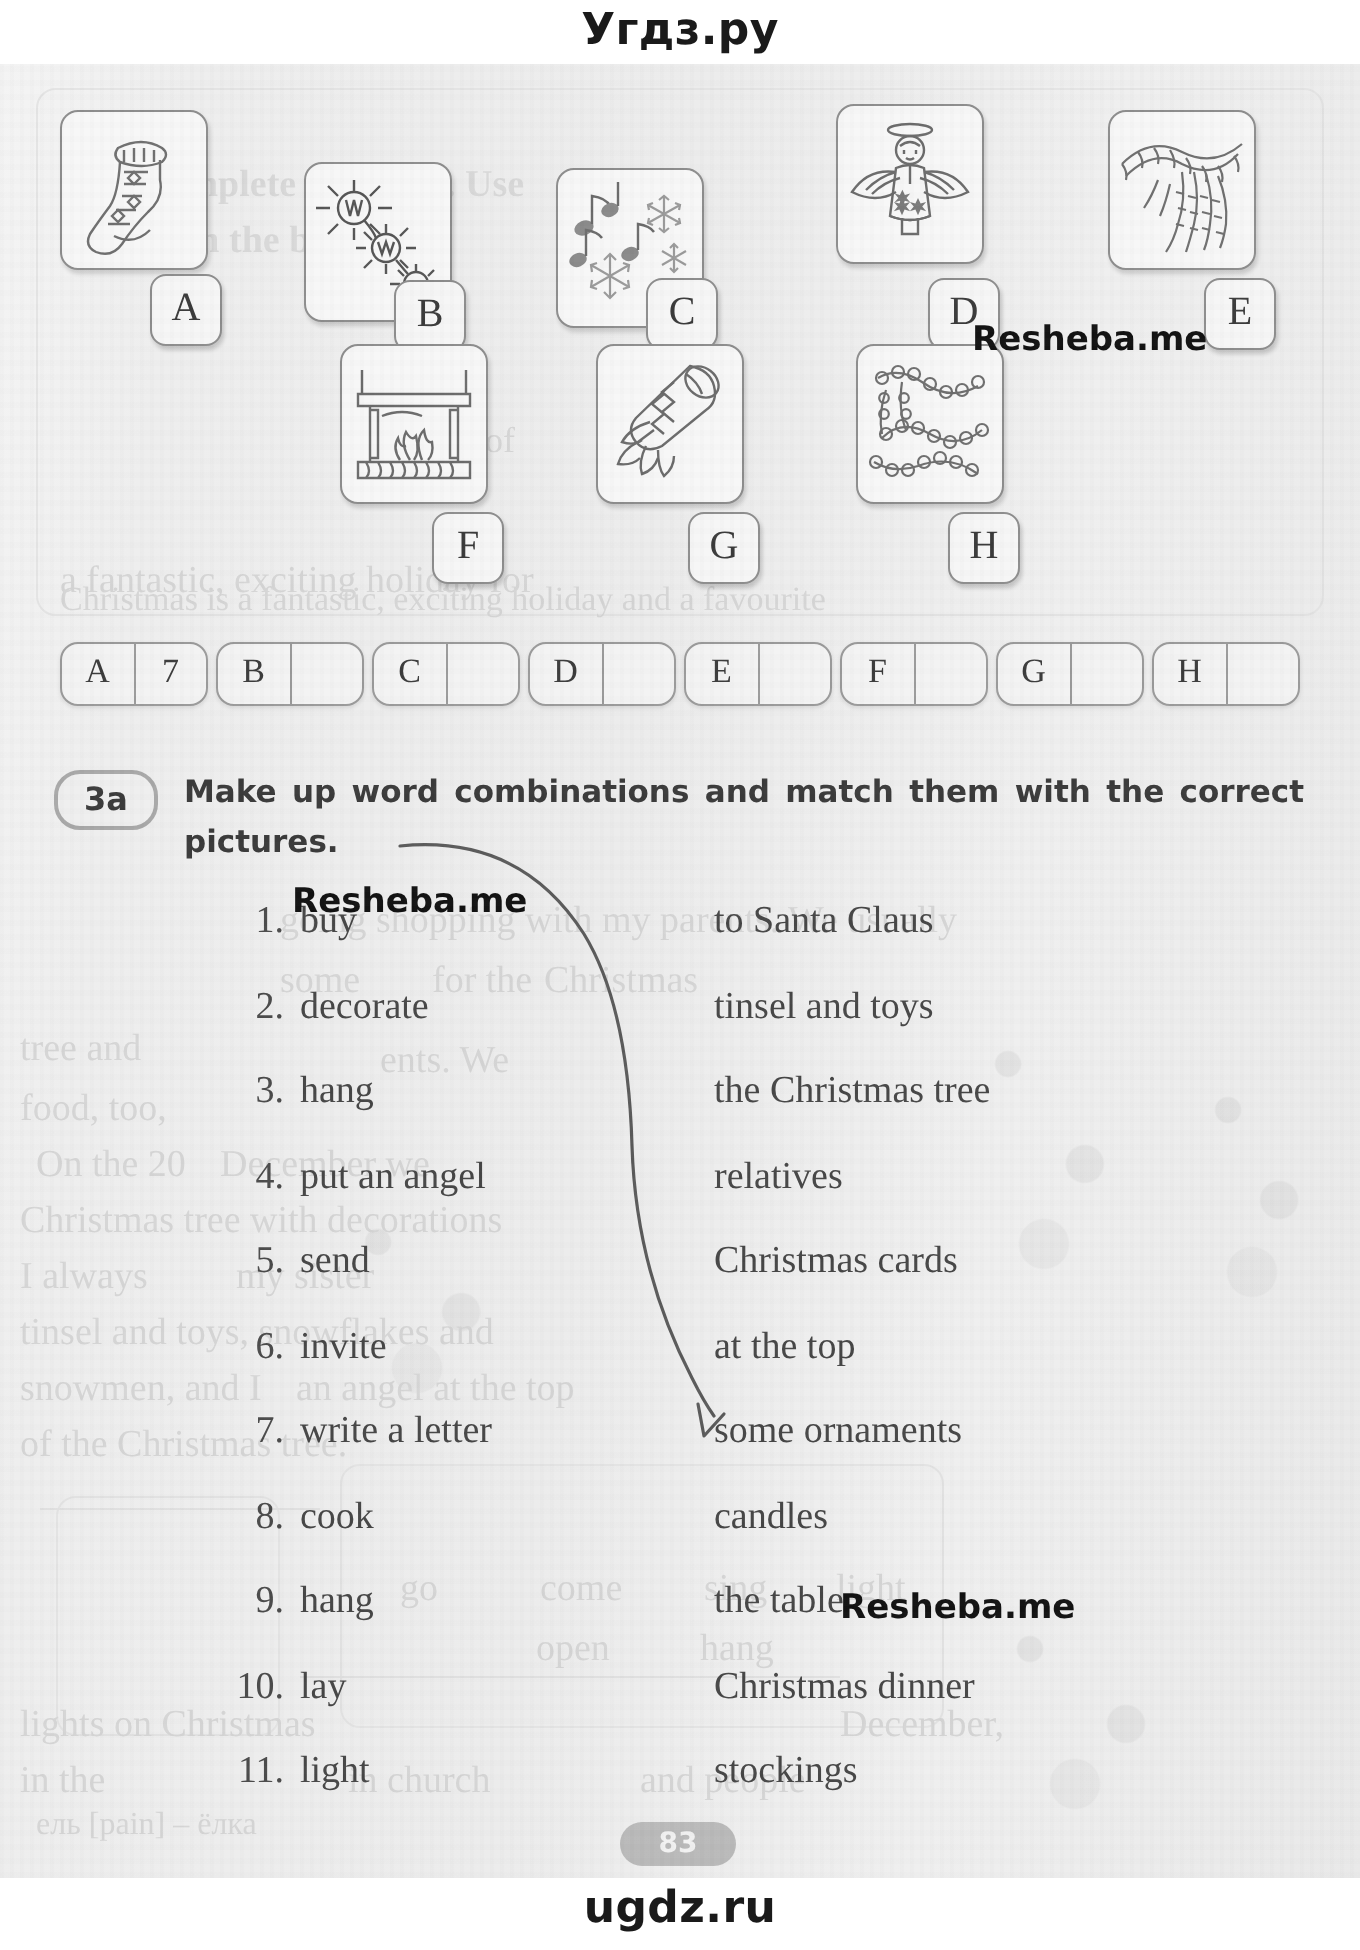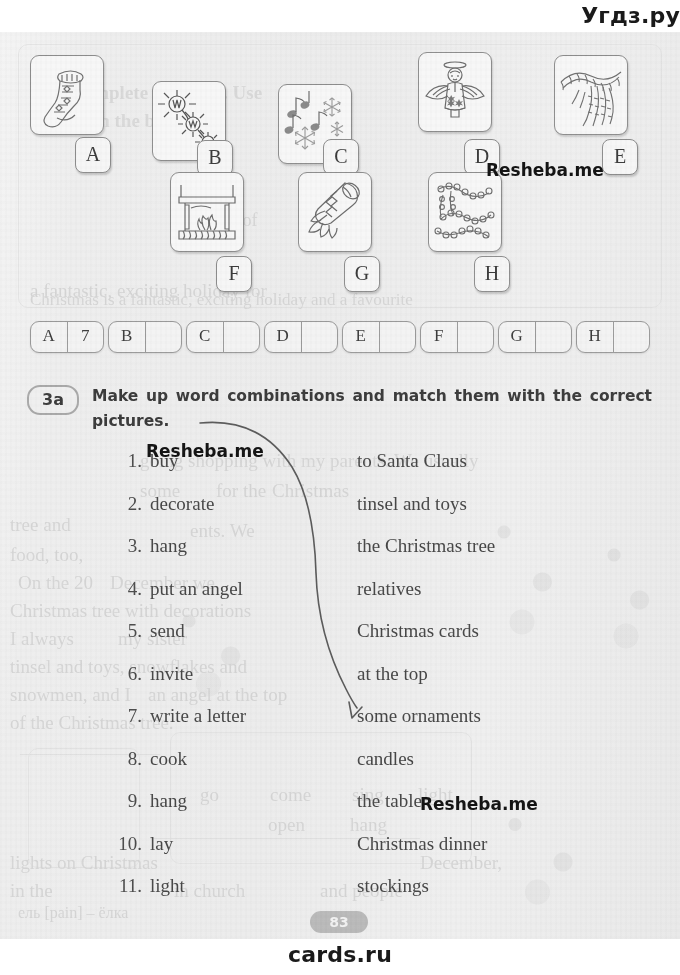--- a/index.html
+++ b/index.html
@@ -20,21 +20,21 @@
     position: absolute;
     left: 0;
     width: 680px;
     background: #ffffff;
     text-align: center;
     font-family: "DejaVu Sans", sans-serif;
     font-weight: bold;
     color: #1a1a1a;
     letter-spacing: .2px;
   }
-  #top-bar   { top: 0;   height: 28px; line-height: 32px; font-size: 22px; text-align: right; }
+  #top-bar   { top: 0;   height: 28px; line-height: 32px; font-size: 22px; }
   #bottom-bar{ top: 939px; height: 36px; line-height: 32px; font-size: 22px; }
 
   
   #page {
     position: absolute;
     left: 0;
     top: 32px;
     width: 680px;
     height: 907px;
     background:
@@ -593,14 +593,14 @@
     <span>Resheba.me</span>
   </div>
 
   <div id="page-number">
     <span>83</span>
   </div>
 
 </div>
 
 <div class="site-bar" id="bottom-bar">
-  <span>cards.ru</span>
+  <span>ugdz.ru</span>
 </div>
 
 </body></html>

